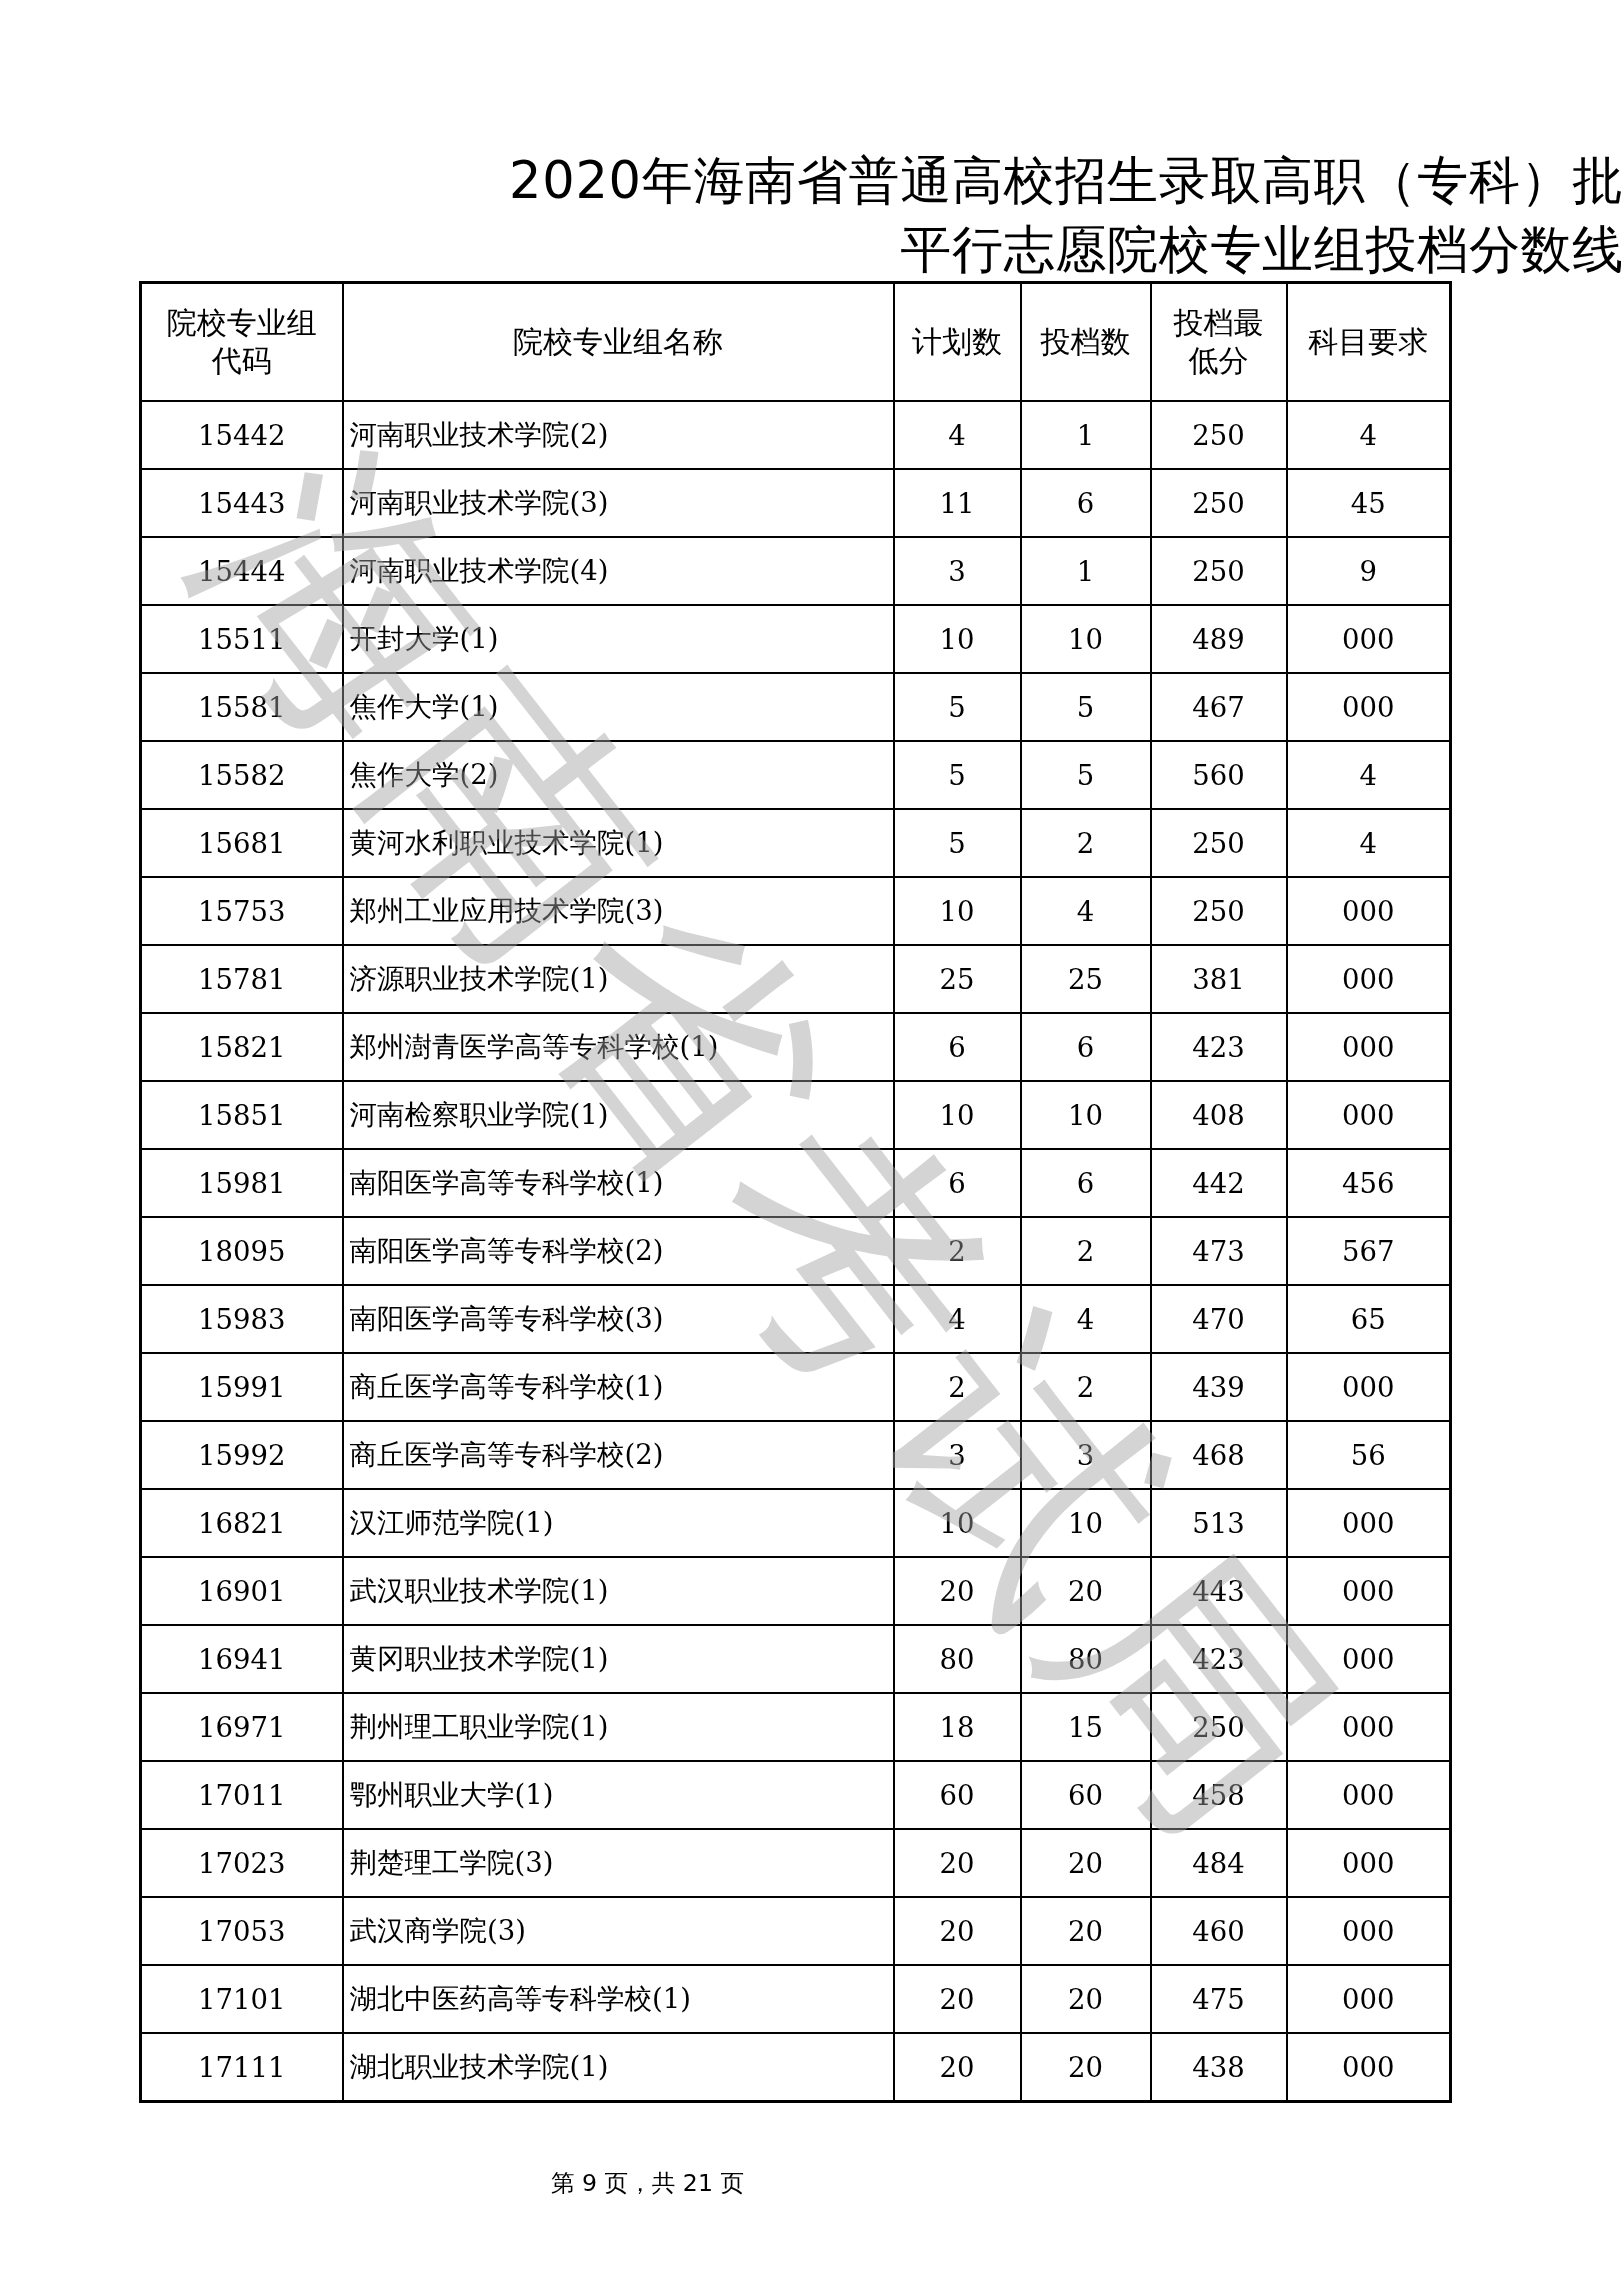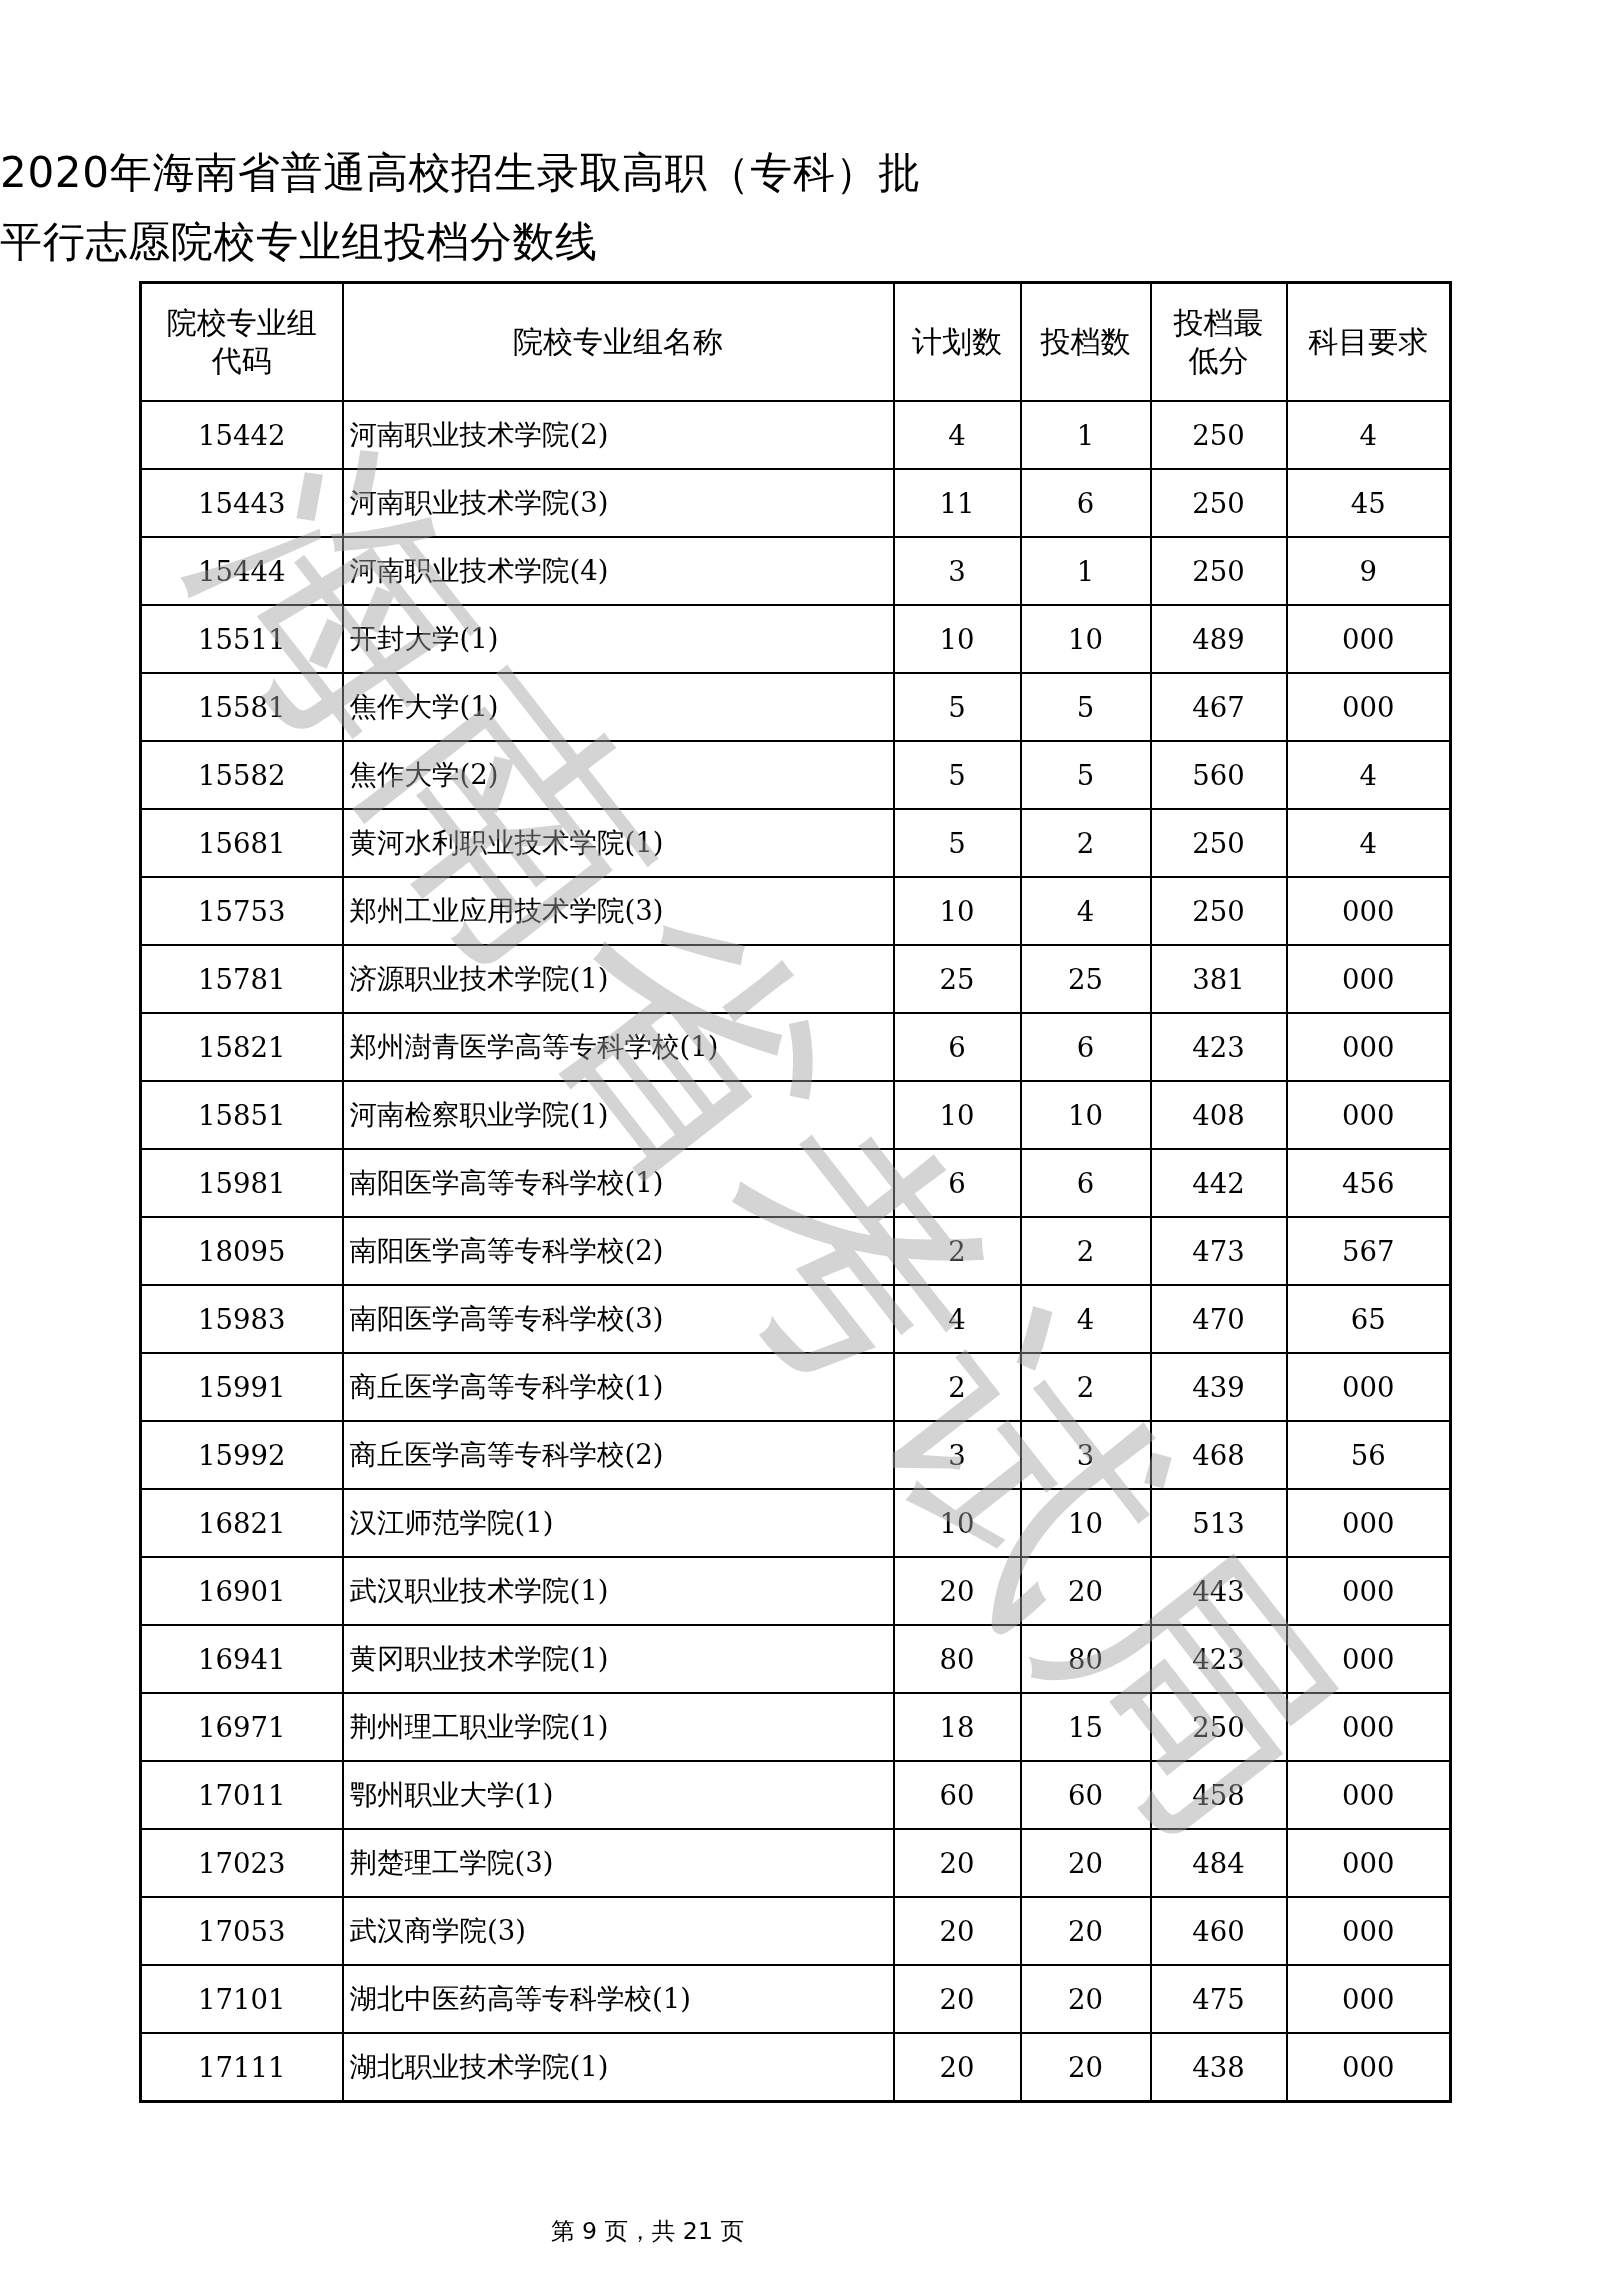--- a/index.html
+++ b/index.html
@@ -1,25 +1,25 @@
 <!DOCTYPE html>
 <html style="font-size:10.5px"><head>
 <meta charset="utf-8">
 <style>
   html, body { margin: 0; padding: 0; background: #ffffff; }
   body { width: 1624px; height: 2295px; position: relative; overflow: hidden; font-family: "DejaVu Serif", "Liberation Serif", serif; color: #000; }
-  .title { position: absolute; left: 0; width: 1624px; text-align: left; font-family: "DejaVu Sans", "Liberation Sans", sans-serif; font-size: 42px; line-height: 52px; letter-spacing: 0.7px; }
+  .title { position: absolute; left: 0; width: 1624px; text-align: right; font-family: "DejaVu Sans", "Liberation Sans", sans-serif; font-size: 51px; line-height: 52px; letter-spacing: 0.7px; margin-top: 8px; }
   .title.l1 { top: 147px; }
   .title.l2 { top: 216px; }
   table.grid { position: absolute; left: 139px; top: 281px; width: 1308px; border-collapse: collapse; table-layout: fixed; border: 3.3px solid #000; z-index: 1; }
   table.grid th, table.grid td { border: 2.6px solid #000; padding: 0; text-align: center; vertical-align: middle; }
   table.grid th { height: 116px; font-family: "DejaVu Sans", "Liberation Sans", sans-serif; font-weight: normal; font-size: 30px; line-height: 38px; }
   table.grid td { height: 66px; font-size: 27.5px; }
   table.grid td.name { text-align: left; padding-left: 6px; }
-  .footer { position: absolute; left: 0; width: 1295px; top: 2167px; text-align: center; font-family: "DejaVu Sans", "Liberation Sans", sans-serif; font-size: 23.6px; line-height: 33px; margin-top: 48px; }
+  .footer { position: absolute; left: 0; width: 1295px; top: 2167px; text-align: center; font-family: "DejaVu Sans", "Liberation Sans", sans-serif; font-size: 23.6px; line-height: 33px; }
   .watermark { position: absolute; z-index: 2; pointer-events: none; color: rgba(160,160,160,0.45); font-family: "DejaVu Serif", "Liberation Serif", serif; font-size: 262px; line-height: 262px; white-space: nowrap; transform-origin: left top; transform: rotate(52deg); left: 367px; top: 419px; letter-spacing: 13px; }
 </style>
 </head>
 <body>
 
 <div class="title l1">2020年海南省普通高校招生录取高职（专科）批</div>
 <div class="title l2">平行志愿院校专业组投档分数线</div>
 
 <table class="grid">
   <colgroup>

